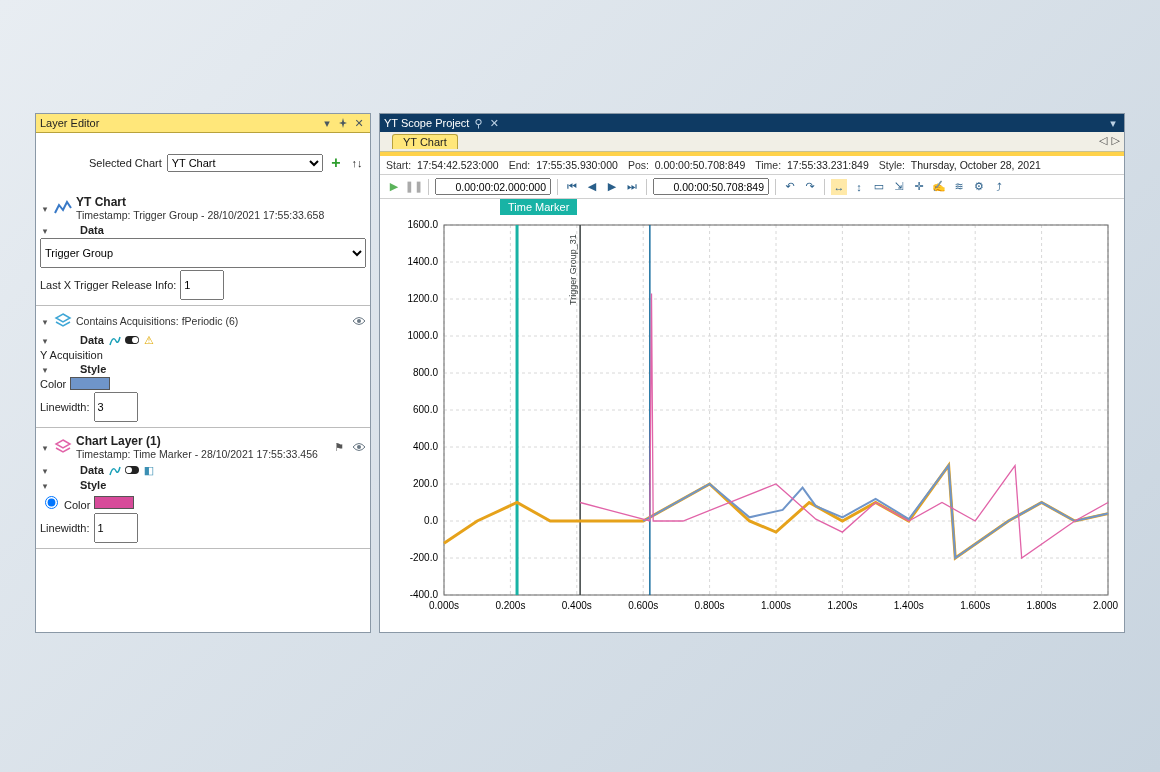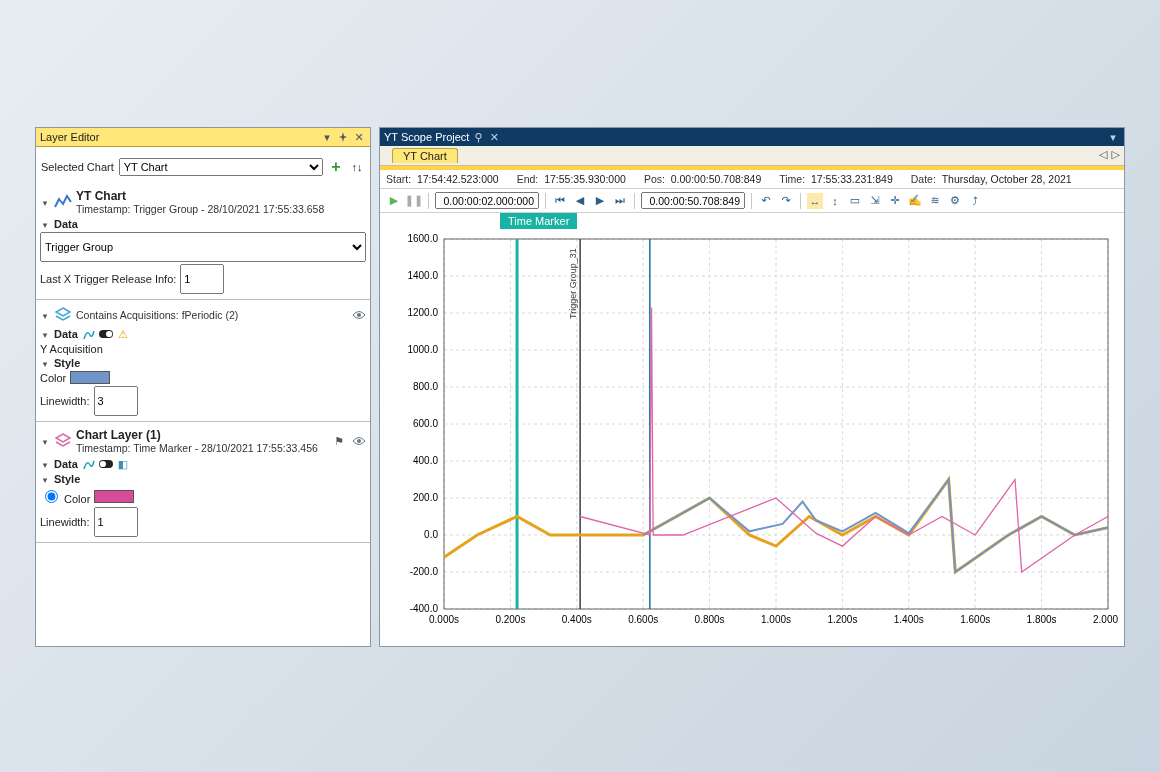--- a/index.html
+++ b/index.html
@@ -1,61 +1,61 @@
 <!DOCTYPE html>
 <html><head>
 <meta charset="utf-8">
 <style>
   * { box-sizing: border-box; font-family: "Segoe UI", Tahoma, Arial, sans-serif; }
   body { margin:0; background:linear-gradient(135deg,#e8edf2,#c8d4df); width:1160px; height:772px; overflow:hidden; }
-  .stage { position:absolute; left:35px; top:127px; width:1090px; height:520px; display:flex; }
+  .stage { position:absolute; left:35px; top:113px; width:1090px; height:520px; display:flex; }
   .panel { background:#fff; border:1px solid #8a98a6; font-size:11px; color:#222; }
   
   .left { width:336px; display:flex; flex-direction:column; }
   .left-title { background:#ffe77a; border-bottom:1px solid #b8a23c; display:flex; align-items:center; padding:2px 4px; font-size:11px; }
   .left-title .spacer { flex:1; }
   .left-title .tb-btn { width:14px; height:14px; display:flex; align-items:center; justify-content:center; margin-left:2px; cursor:pointer; color:#4a5860; }
-  .sel-row { display:flex; align-items:center; padding:11px 5px; gap:5px; }
+  .sel-row { display:flex; align-items:center; padding:21px 5px; gap:5px;margin-left:48px; }
   .sel-row select { flex:1; height:18px; font-size:11px; }
   .add-btn { color:#2e9e2e; font-size:16px; font-weight:bold; width:16px; text-align:center; cursor:pointer; }
   .sort-btn { width:16px; text-align:center; cursor:pointer; }
   .tree { overflow:auto; flex:1; }
   .node-head { display:flex; align-items:center; padding:2px 4px; gap:4px; }
   .tri { width:10px; text-align:center; cursor:pointer; user-select:none; color:#555; }
   .tri::before { content:"▾"; font-size:9px; }
   .icon-box { width:18px; height:18px; display:flex; align-items:center; justify-content:center; }
   .node-title { font-weight:bold; font-size:12px; }
   .node-sub { font-size:10.5px; color:#333; }
   .indent1 { padding-left:22px; }
   .indent2 { padding-left:34px; }
   .row { display:flex; align-items:center; padding:1px 4px; gap:4px; }
   .row select, .row input[type=text] { height:30px; font-size:11px; }
   .row select { flex:1; }
   .inp-xs { width:44px; }
   .sect-sep { height:1px; background:#bcbcbc; margin:4px 0; }
-  .label-bold { font-weight:bold; }
+  .label-bold { font-weight:bold;margin-left:26px; }
   .color-sw { width:40px; height:13px; border:1px solid #555; display:inline-block; }
   .mini-icons { display:flex; gap:3px; align-items:center; }
   .mini-icons span { width:14px; height:14px; display:flex; align-items:center; justify-content:center; }
   .eye { margin-left:auto; color:#6a7884; }
   
   .right { flex:1; display:flex; flex-direction:column; margin-left:8px; }
   .r-titlebar { background:#0e3a63; color:#fff; display:flex; align-items:center; padding:0 4px; height:18px; }
   .r-titlebar .spacer { flex:1; }
   .r-titlebar .tb-ic { width:14px; height:14px; display:flex; align-items:center; justify-content:center; cursor:pointer; color:#bcd1e4; margin-left:2px; }
   .tabs { display:flex; align-items:center; background:#f1efe6; border-bottom:1px solid #c9c28f; height:20px; padding-left:12px; position:relative; }
   .tab { background:#ffe77a; border:1px solid #b8a23c; border-bottom:none; padding:1px 10px; font-size:11px; border-radius:3px 3px 0 0; }
   .tabs .nav { position:absolute; right:4px; top:2px; display:flex; gap:4px; color:#444; }
   .tabs .nav span { cursor:pointer; }
   .yel-stripe { height:4px; background:#ffd24a; }
-  .info-strip { display:flex; gap:18px; padding:3px 6px; font-size:10.5px; color:#222; border-bottom:1px solid #d0d0d0; }
+  .info-strip { display:flex; gap:10px; padding:3px 6px; font-size:10.5px; color:#222; border-bottom:1px solid #d0d0d0; }
   .info-strip .lbl { color:#333; }
   .toolbar2 { display:flex; align-items:center; gap:4px; padding:3px 6px; border-bottom:1px solid #d0d0d0; }
   .toolbar2 .btn { width:16px; height:16px; display:flex; align-items:center; justify-content:center; cursor:pointer; color:#2a5f8a; }
-  input.timebox { width:104px; height:17px; font-size:10.5px; text-align:right; padding:0 3px; }
+  input.timebox { width:116px; height:17px; font-size:10.5px; text-align:right; padding:0 3px; }
   .sep-v { width:1px; height:16px; background:#c8c8c8; margin:0 2px; }
   
   .chart-wrap { flex:1; position:relative; padding:4px 6px 6px 6px; }
   .time-marker-label { position:absolute; background:#18b3a5; color:#fff; font-size:11px; padding:2px 8px; top:0; left:120px; }
   svg { display:block; }
   .marker-teal { stroke:#18b3a5; stroke-width:3; }
   .marker-blue { stroke:#1a6fa0; stroke-width:1.5; }
   .marker-dark { stroke:#3a4040; stroke-width:1.5; }
   .trigger-text { font-size:9px; fill:#3a4040; }
 </style>
@@ -117,21 +117,21 @@
 
       <div class="node-head">
         <span class="tri"></span>
         <span class="icon-box">
           <svg width="18" height="18" viewBox="0 0 18 18">
               <path d="M9 2 L16 6 L9 10 L2 6 Z" fill="none" stroke="#3ea6d6" stroke-width="1.5"></path>
               <path d="M2 10 L9 14 L16 10" fill="none" stroke="#3ea6d6" stroke-width="1.5"></path>
             </svg>
         </span>
         <div style="flex:1">
-          <div class="node-sub">Contains Acquisitions: fPeriodic (2)</div>
+          <div class="node-sub">Contains Acquisitions: fPeriodic (6)</div>
         </div>
         <span class="eye">
           <svg width="14" height="10" viewBox="0 0 14 10">
               <path d="M1 5 Q7 -2 13 5 Q7 12 1 5 Z" fill="none" stroke="#6a7884"></path>
               <circle cx="7" cy="5" r="2" fill="#6a7884"></circle>
             </svg>
         </span>
       </div>
       <div class="row indent1">
         <span class="tri"></span>
@@ -238,21 +238,21 @@
         <span>▷</span>
       </div>
     </div>
     <div class="yel-stripe"></div>
 
     <div class="info-strip">
       <span><span class="lbl">Start:</span>&nbsp;&nbsp;<span>17:54:42.523:000</span></span>
       <span><span class="lbl">End:</span>&nbsp;&nbsp;<span>17:55:35.930:000</span></span>
       <span><span class="lbl">Pos:</span>&nbsp;&nbsp;<span>0.00:00:50.708:849</span></span>
       <span><span class="lbl">Time:</span>&nbsp;&nbsp;<span>17:55:33.231:849</span></span>
-      <span><span class="lbl">Date:</span>&nbsp;&nbsp;<span>Thursday, October 28, 2021</span></span>
+      <span><span class="lbl">Style:</span>&nbsp;&nbsp;<span>Thursday, October 28, 2021</span></span>
     </div>
 
     <div class="toolbar2">
       <span class="btn" style="color:#5bb35b">▶</span>
       <span class="btn" style="color:#aaa">❚❚</span>
       <span class="sep-v"></span>
       <input class="timebox" value="0.00:00:02.000:000" style="">
       <span class="sep-v"></span>
       <span class="btn">⏮</span>
       <span class="btn">◀</span>

